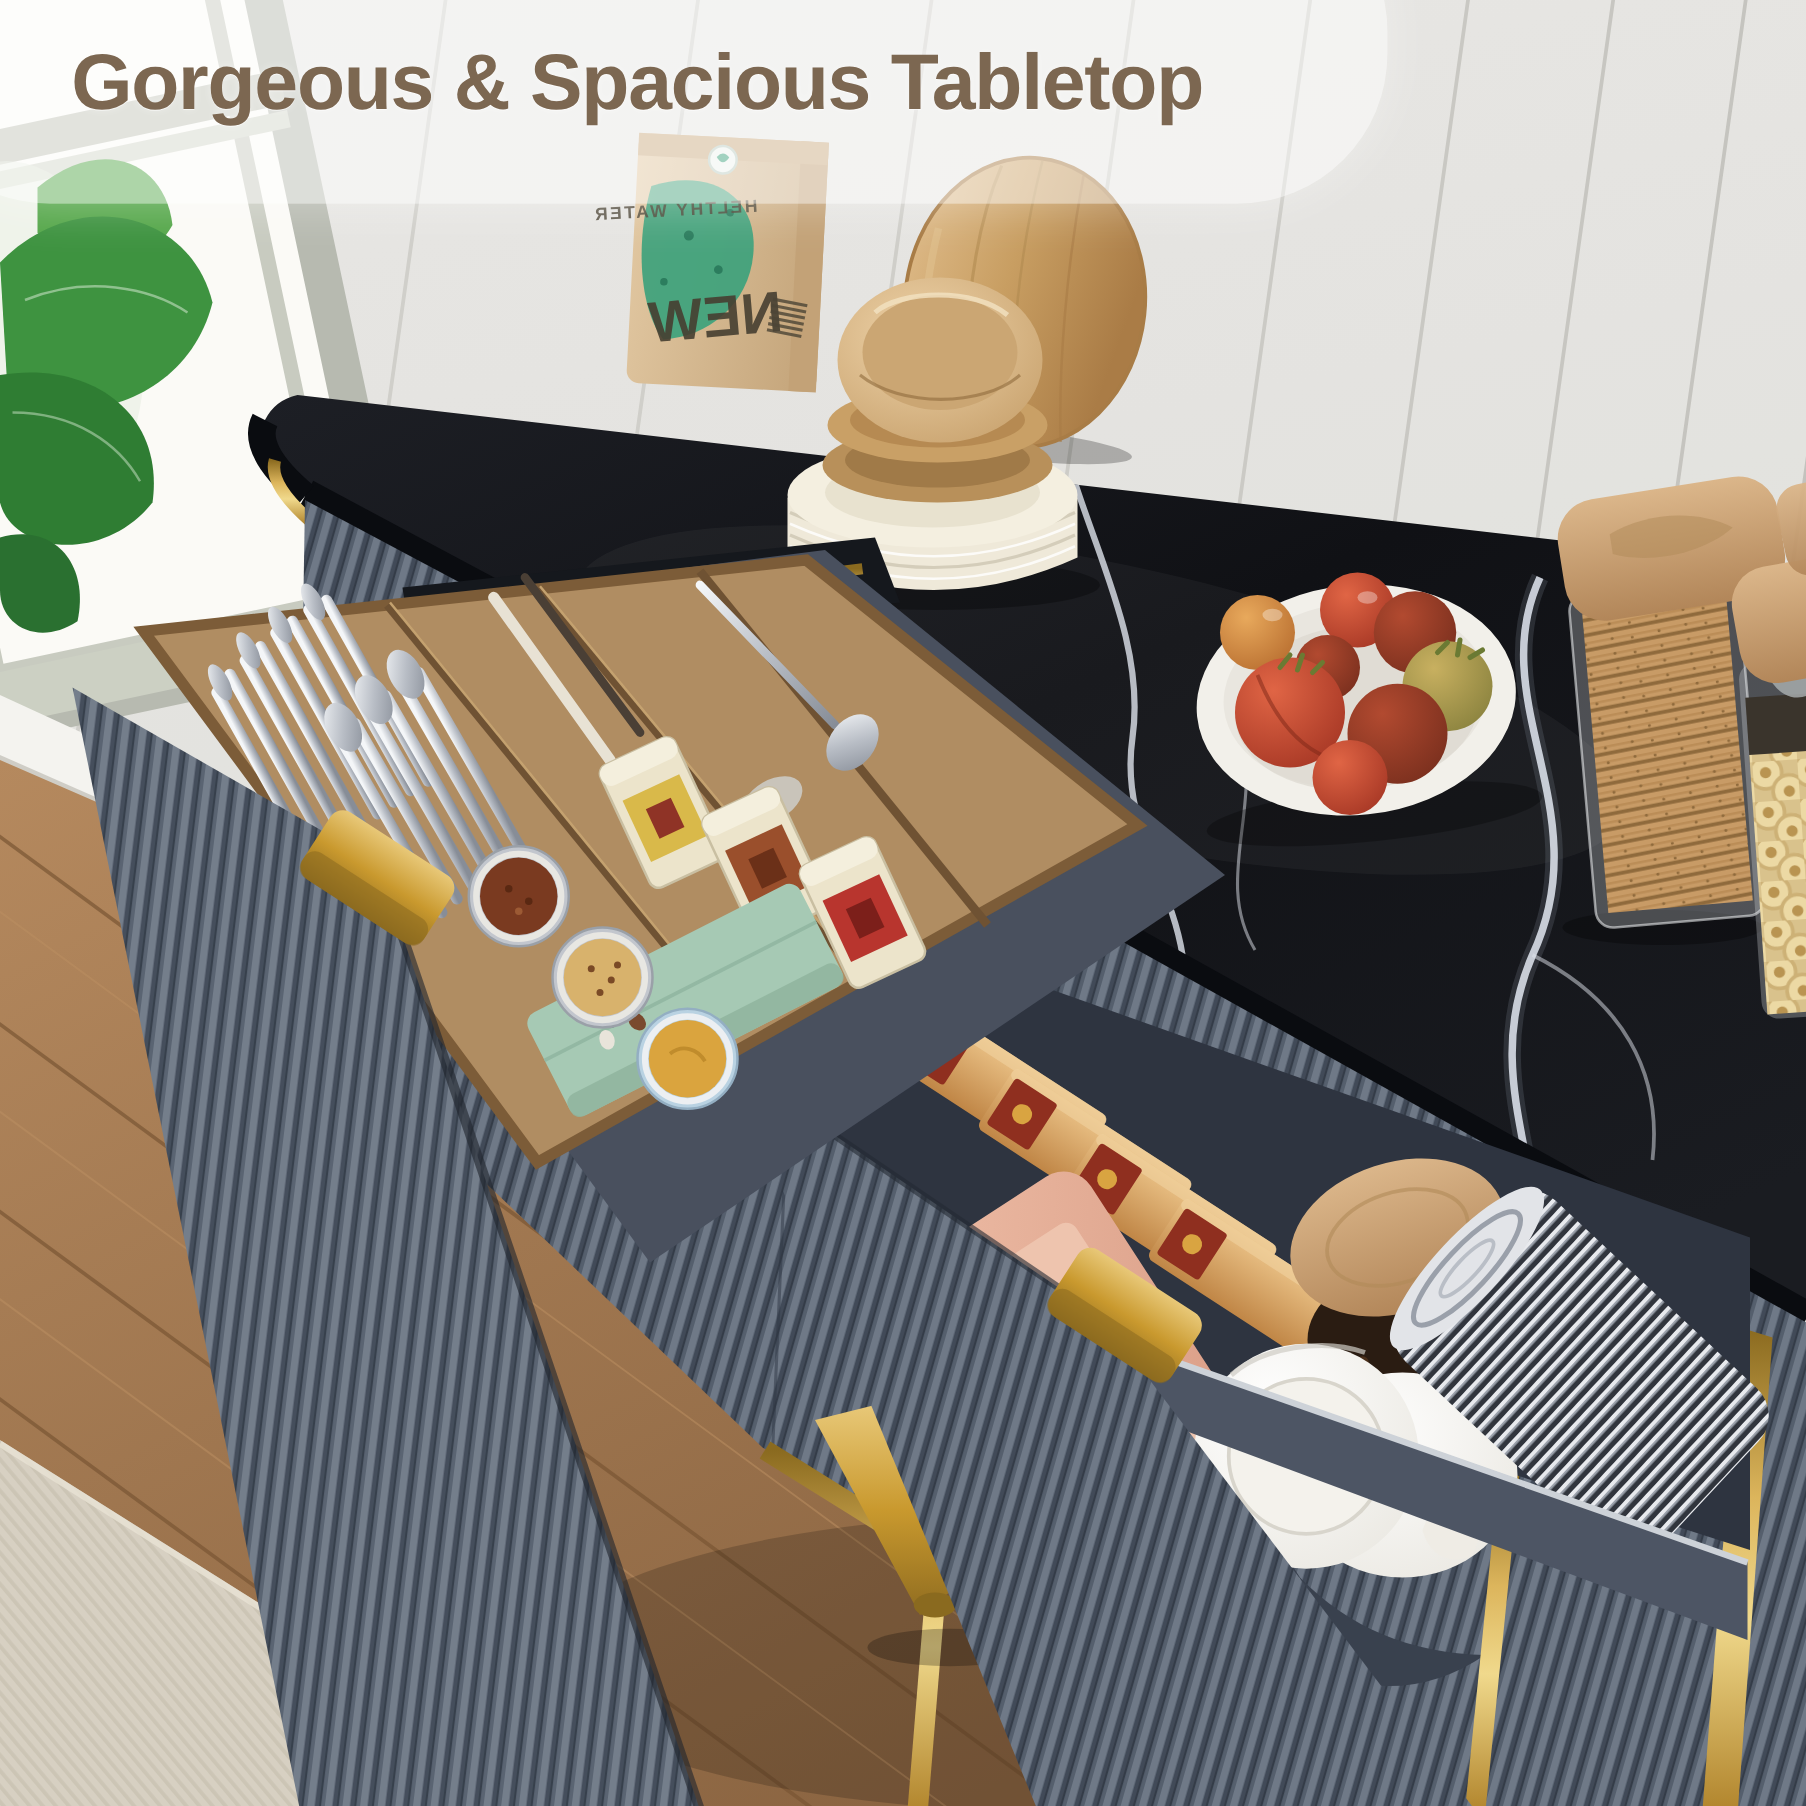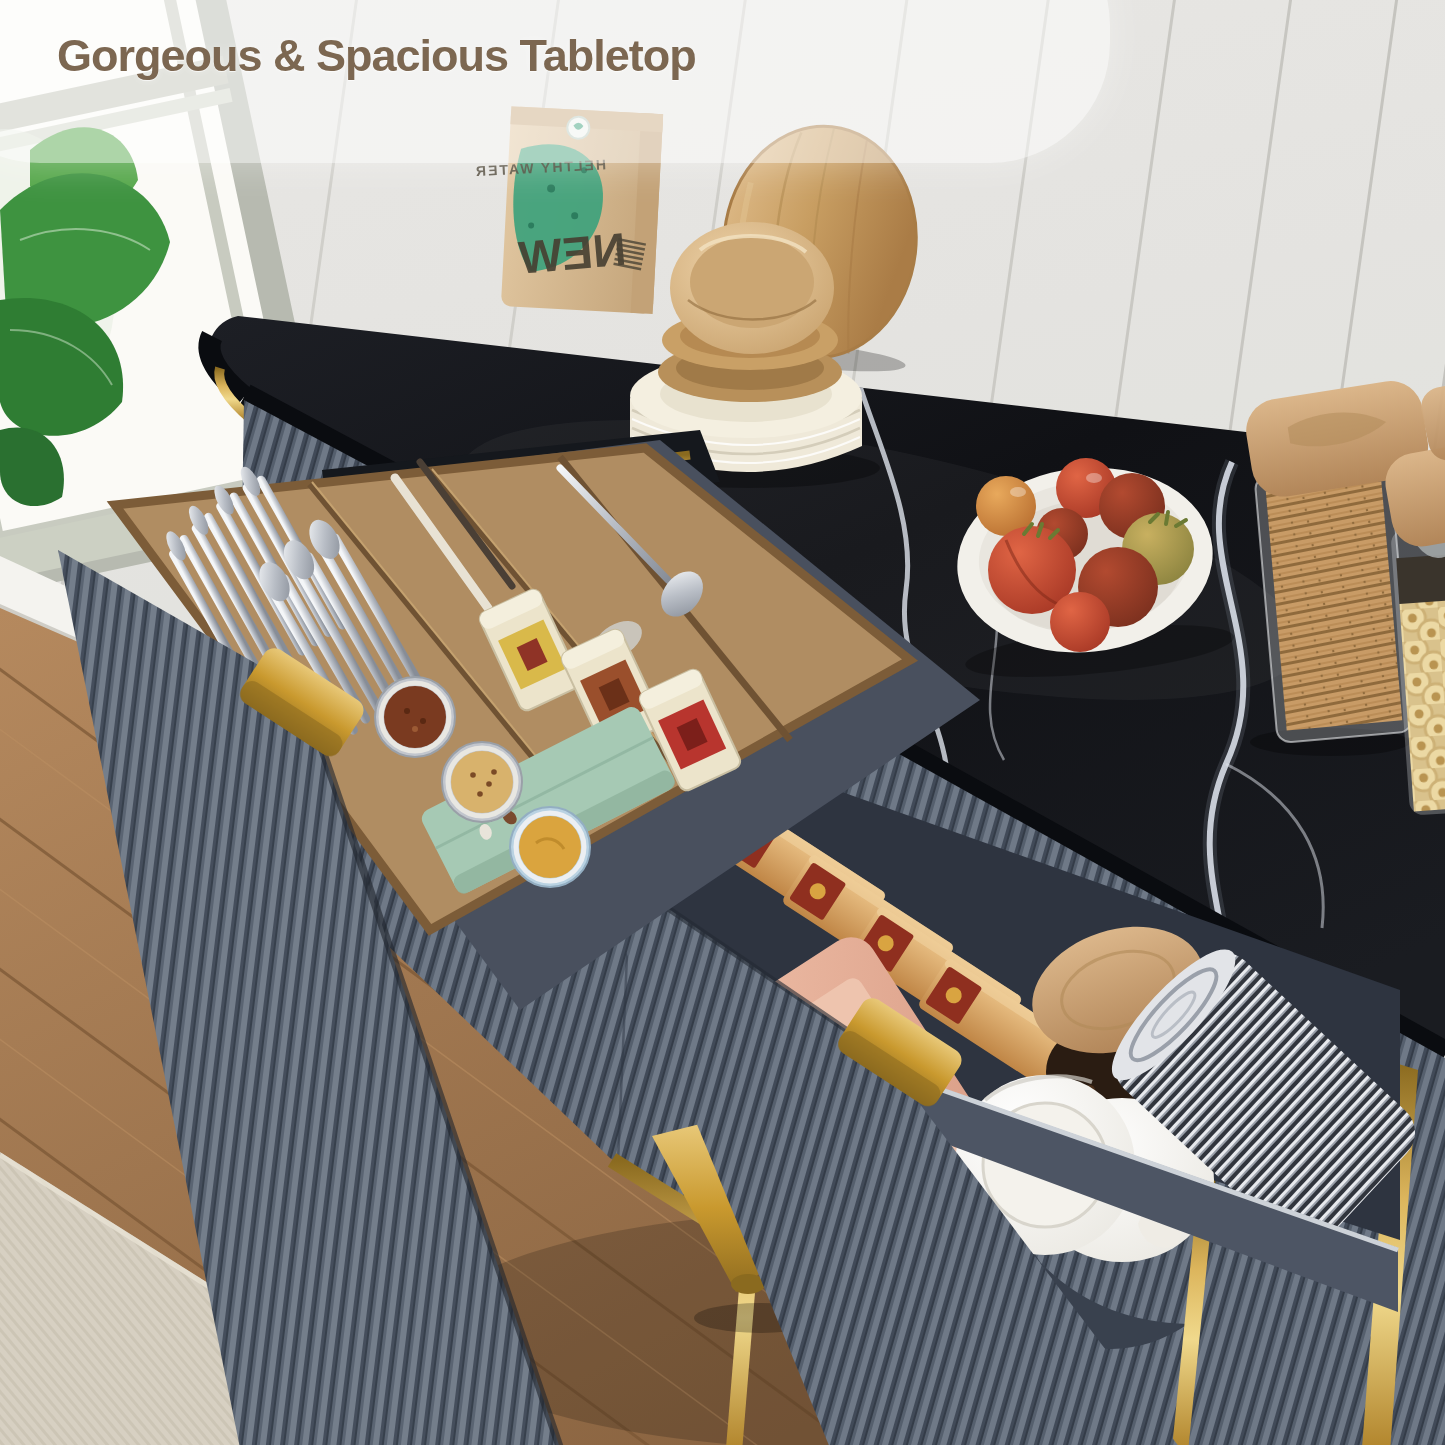--- a/index.html
+++ b/index.html
@@ -6,21 +6,21 @@
   body{font-family:"Liberation Sans", sans-serif;}
   .stage{position:relative;width:1445px;height:1445px;overflow:hidden;background:#efeeea;}
   .stage svg{position:absolute;left:0;top:0;}
   .headline-overlay{
     position:absolute;left:-80px;top:-95px;width:1190px;height:258px;
     background:rgba(255,255,255,0.52);border-radius:120px;
     box-shadow:0 0 40px rgba(255,255,255,0.35);
   }
   .headline{
     position:absolute;left:57px;top:30px;width:1100px;
-    font-size:45px;font-weight:bold;letter-spacing:-1px;color:#7c6751;
+    font-size:63px;font-weight:bold;letter-spacing:-1px;color:#7c6751;
     text-shadow:0 1px 0 rgba(255,255,255,0.65), 0 0 8px rgba(255,255,255,0.4);
     white-space:nowrap;
   }
 </style>
 </head>
 <body>
 
 <div class="stage">
 <svg width="1445" height="1445" viewBox="0 0 1445 1445">
   <defs>

